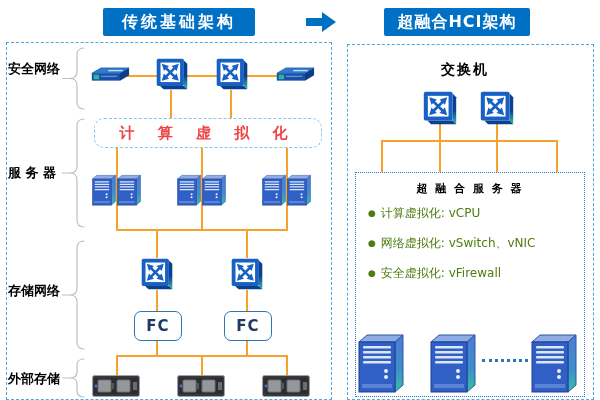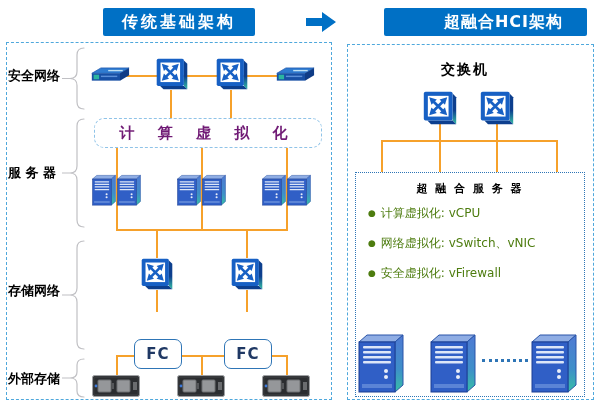--- a/index.html
+++ b/index.html
@@ -16,26 +16,26 @@
   .panel{position:absolute;border:1.5px dashed var(--panelborder);background:transparent;}
   .vl{position:absolute;width:2px;background:var(--orange);}
   .hl{position:absolute;height:2px;background:var(--orange);}
   .rowlabel{
     position:absolute;left:8px;width:58px;font-size:13px;font-weight:600;color:#000;
     line-height:14px;white-space:nowrap;
   }
   .compute-box{
     position:absolute;left:94px;top:118px;width:226px;height:28px;background:#fff;
     border:1.5px dashed #8FC3E8;border-radius:10px;display:flex;align-items:center;
-    justify-content:center;font-size:15px;font-weight:bold;letter-spacing:9px;color:#701a75;
+    justify-content:center;font-size:15px;font-weight:bold;letter-spacing:9px;color:#ef4444;
   }
   .fc-box{
     position:absolute;width:46px;height:28px;background:#fff;border:1.5px solid var(--boxblue);
     border-radius:7px;display:flex;align-items:center;justify-content:center;
-    font-size:15px;font-weight:bold;color:#1F3864;letter-spacing:1px;margin-top:28px;
+    font-size:15px;font-weight:bold;color:#1F3864;letter-spacing:1px;
   }
   .switch-label{
     position:absolute;left:400px;top:61px;width:130px;text-align:center;
     font-size:14px;font-weight:bold;letter-spacing:2px;color:#000;
   }
   .hci-box{
     position:absolute;left:355px;top:172px;width:230px;height:225px;background:#fff;
     border:1.5px dotted var(--boxblue);box-sizing:border-box;
   }
   .hci-title{
@@ -110,25 +110,25 @@
         <rect x="41" y="7" width="4" height="8" fill="#6A6C6F"></rect>
         <circle cx="4" cy="11" r="1.4" fill="#3B78D8"></circle>
       </symbol>
     </defs>
   </svg>
 
   <div class="banner" style="left:103px;top:8px;width:152px;">传统基础架构</div>
   <svg class="icon" width="34" height="24" style="left:304px;top:10px;">
     <path d="M2,8 H18 V2 L32,12 L18,22 V16 H2 Z" fill="#0070C5"></path>
   </svg>
-  <div class="banner" style="left:384px;top:8px;width:167px;letter-spacing:1px;padding-left:36px;">超融合HCI架构</div>
+  <div class="banner" style="left:384px;top:8px;width:146px;letter-spacing:1px;">超融合HCI架构</div>
 
   <div class="panel" style="left:6px;top:42px;width:324px;height:356px;"></div>
 
-  <div class="rowlabel" style="top:69px;">安全网络</div>
+  <div class="rowlabel" style="top:62px;">安全网络</div>
   <div class="rowlabel" style="top:166px;">服 务 器</div>
   <div class="rowlabel" style="top:284px;">存储网络</div>
   <div class="rowlabel" style="top:372px;">外部存储</div>
 
   <svg class="brace" style="top:47px;" width="24" height="63">
     <path d="M22,1 Q15,1 15,8 L15,24.5 Q15,31.5 8,31.5 L0,31.5 M8,31.5 Q15,31.5 15,38.5 L15,55 Q15,62 22,62" stroke="#C0C0C4" stroke-width="1.2" fill="none" stroke-linecap="round"></path>
   </svg>
   <svg class="brace" style="top:118px;" width="24" height="110">
     <path d="M22,1 Q15,1 15,8 L15,48 Q15,55 8,55 L0,55 M8,55 Q15,55 15,62 L15,102 Q15,109 22,109" stroke="#C0C0C4" stroke-width="1.2" fill="none" stroke-linecap="round"></path>
   </svg>

